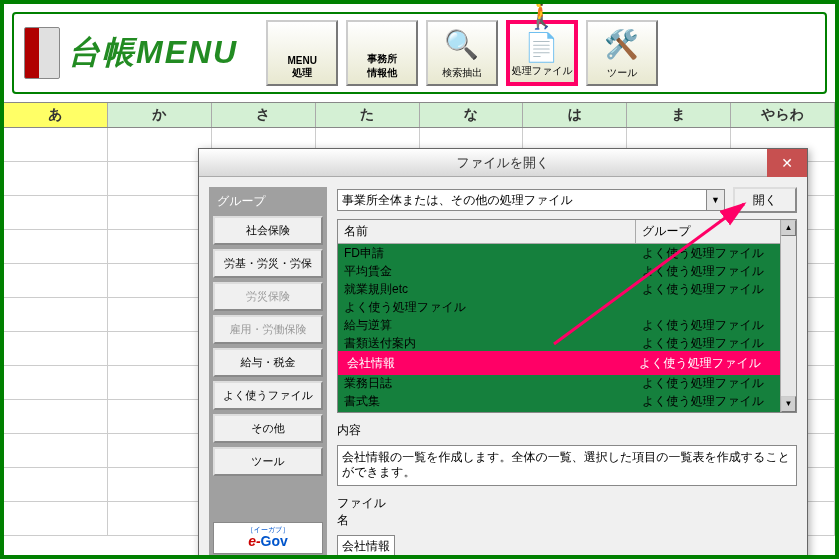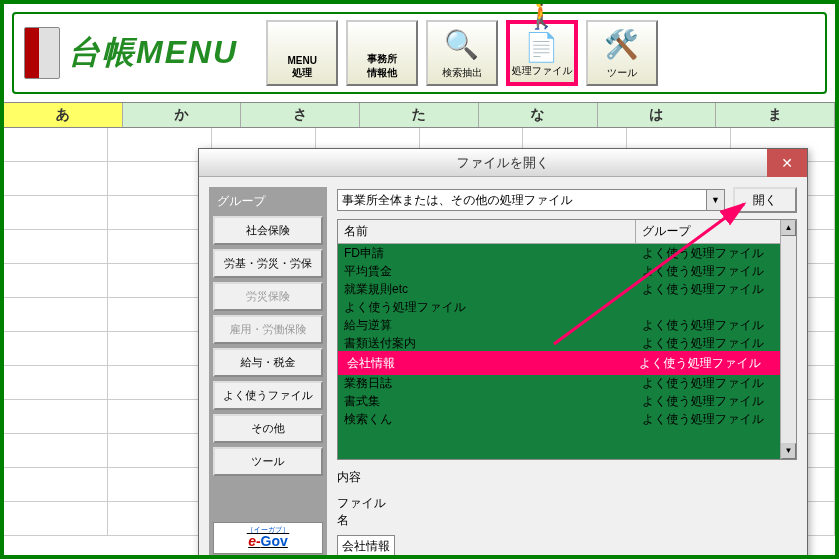--- a/index.html
+++ b/index.html
@@ -161,21 +161,20 @@
     cursor: pointer;
   }
   .group-btn.disabled { color: #999; }
   .egov {
     margin-top: auto;
     background: #fff;
     border: 1px solid #888;
     text-align: center;
     padding: 4px;
     font-size: 14px;
-    text-decoration: underline;
   }
   .egov .e { color: #cc0000; font-weight: bold; font-style: italic;}
   .egov .gov { color: #0055cc; font-weight: bold; }
   .egov .furigana { font-size: 7px; color: #0055cc; display:block; line-height:6px;}
 
   .right-panel {
     flex: 1;
     display: flex;
     flex-direction: column;
     gap: 6px;
@@ -323,20 +322,21 @@
 </div>
 
 <div class="tabs-row">
   <div class="tab active">あ</div>
   <div class="tab">か</div>
   <div class="tab">さ</div>
   <div class="tab">た</div>
   <div class="tab">な</div>
   <div class="tab">は</div>
   <div class="tab">ま</div>
+  <div class="tab">やらわ</div>
 </div>
 
 <div class="grid">
   <div class="cell"></div>
     <div class="cell"></div>
     <div class="cell"></div>
     <div class="cell"></div>
     <div class="cell"></div>
     <div class="cell"></div>
     <div class="cell"></div>
@@ -508,20 +508,21 @@
               <div class="col-group">よく使う処理ファイル</div>
             </div>
           </div>
         <div class="scrollbar-v">
           <div class="scroll-arrow">▲</div>
           <div class="scroll-arrow bottom">▼</div>
         </div>
       </div>
       <div class="desc-row">
         <div class="label">内容</div>
+        <div class="desc-box">会社情報の一覧を作成します。全体の一覧、選択した項目の一覧表を作成することができます。</div>
       </div>
       <div class="filename-row">
         <div class="label">ファイル名</div>
         <div class="filename-box">会社情報</div>
       </div>
     </div>
   </div>
 </div>
 
 <svg class="arrow-annotation" style="left:540px;top:190px" width="230" height="160">

